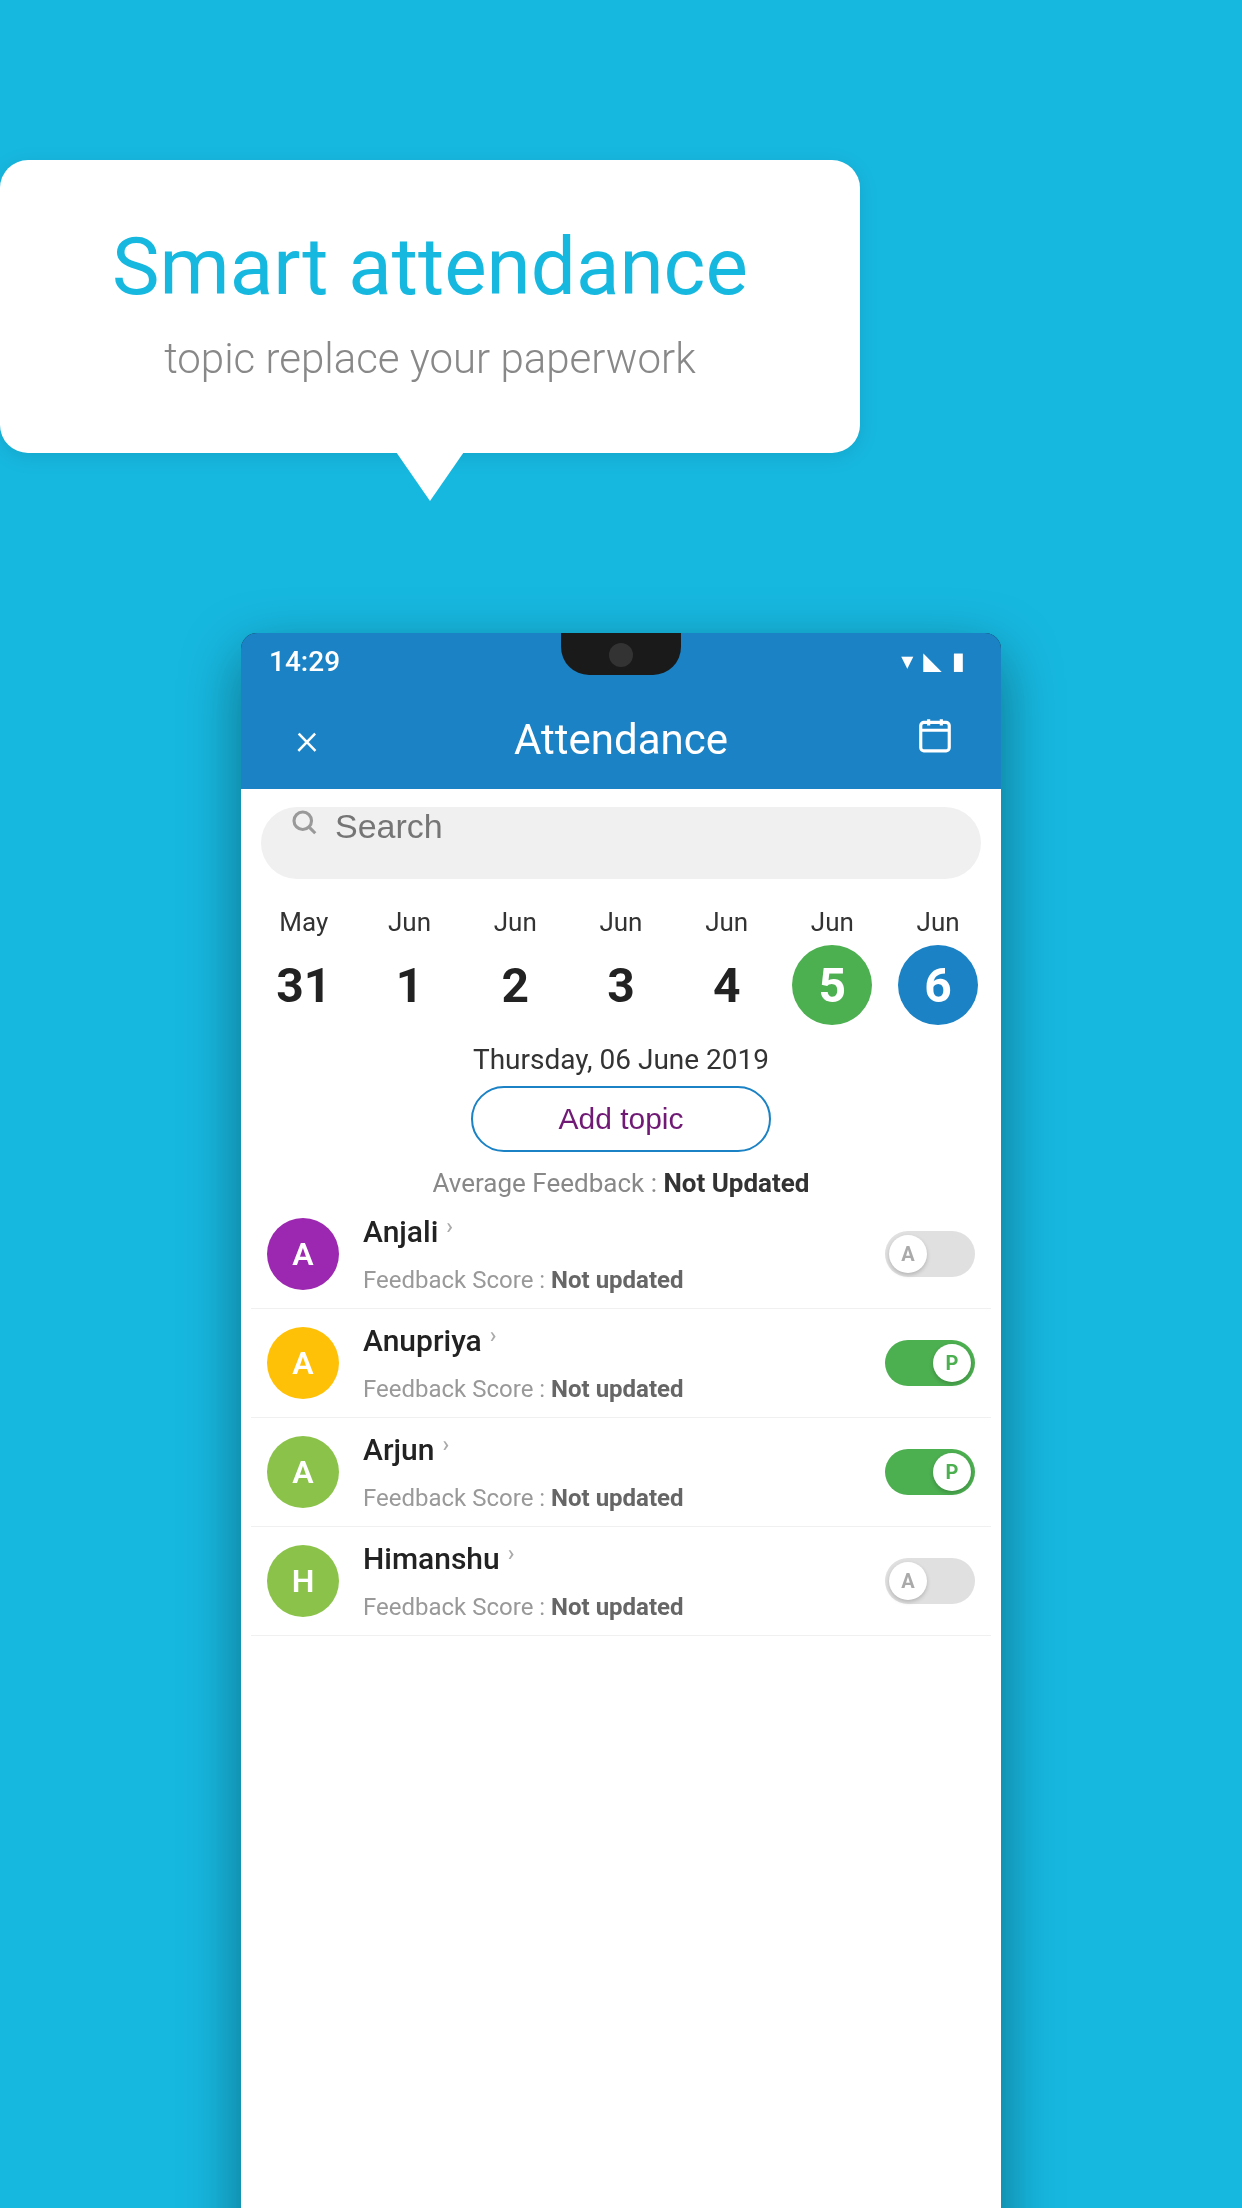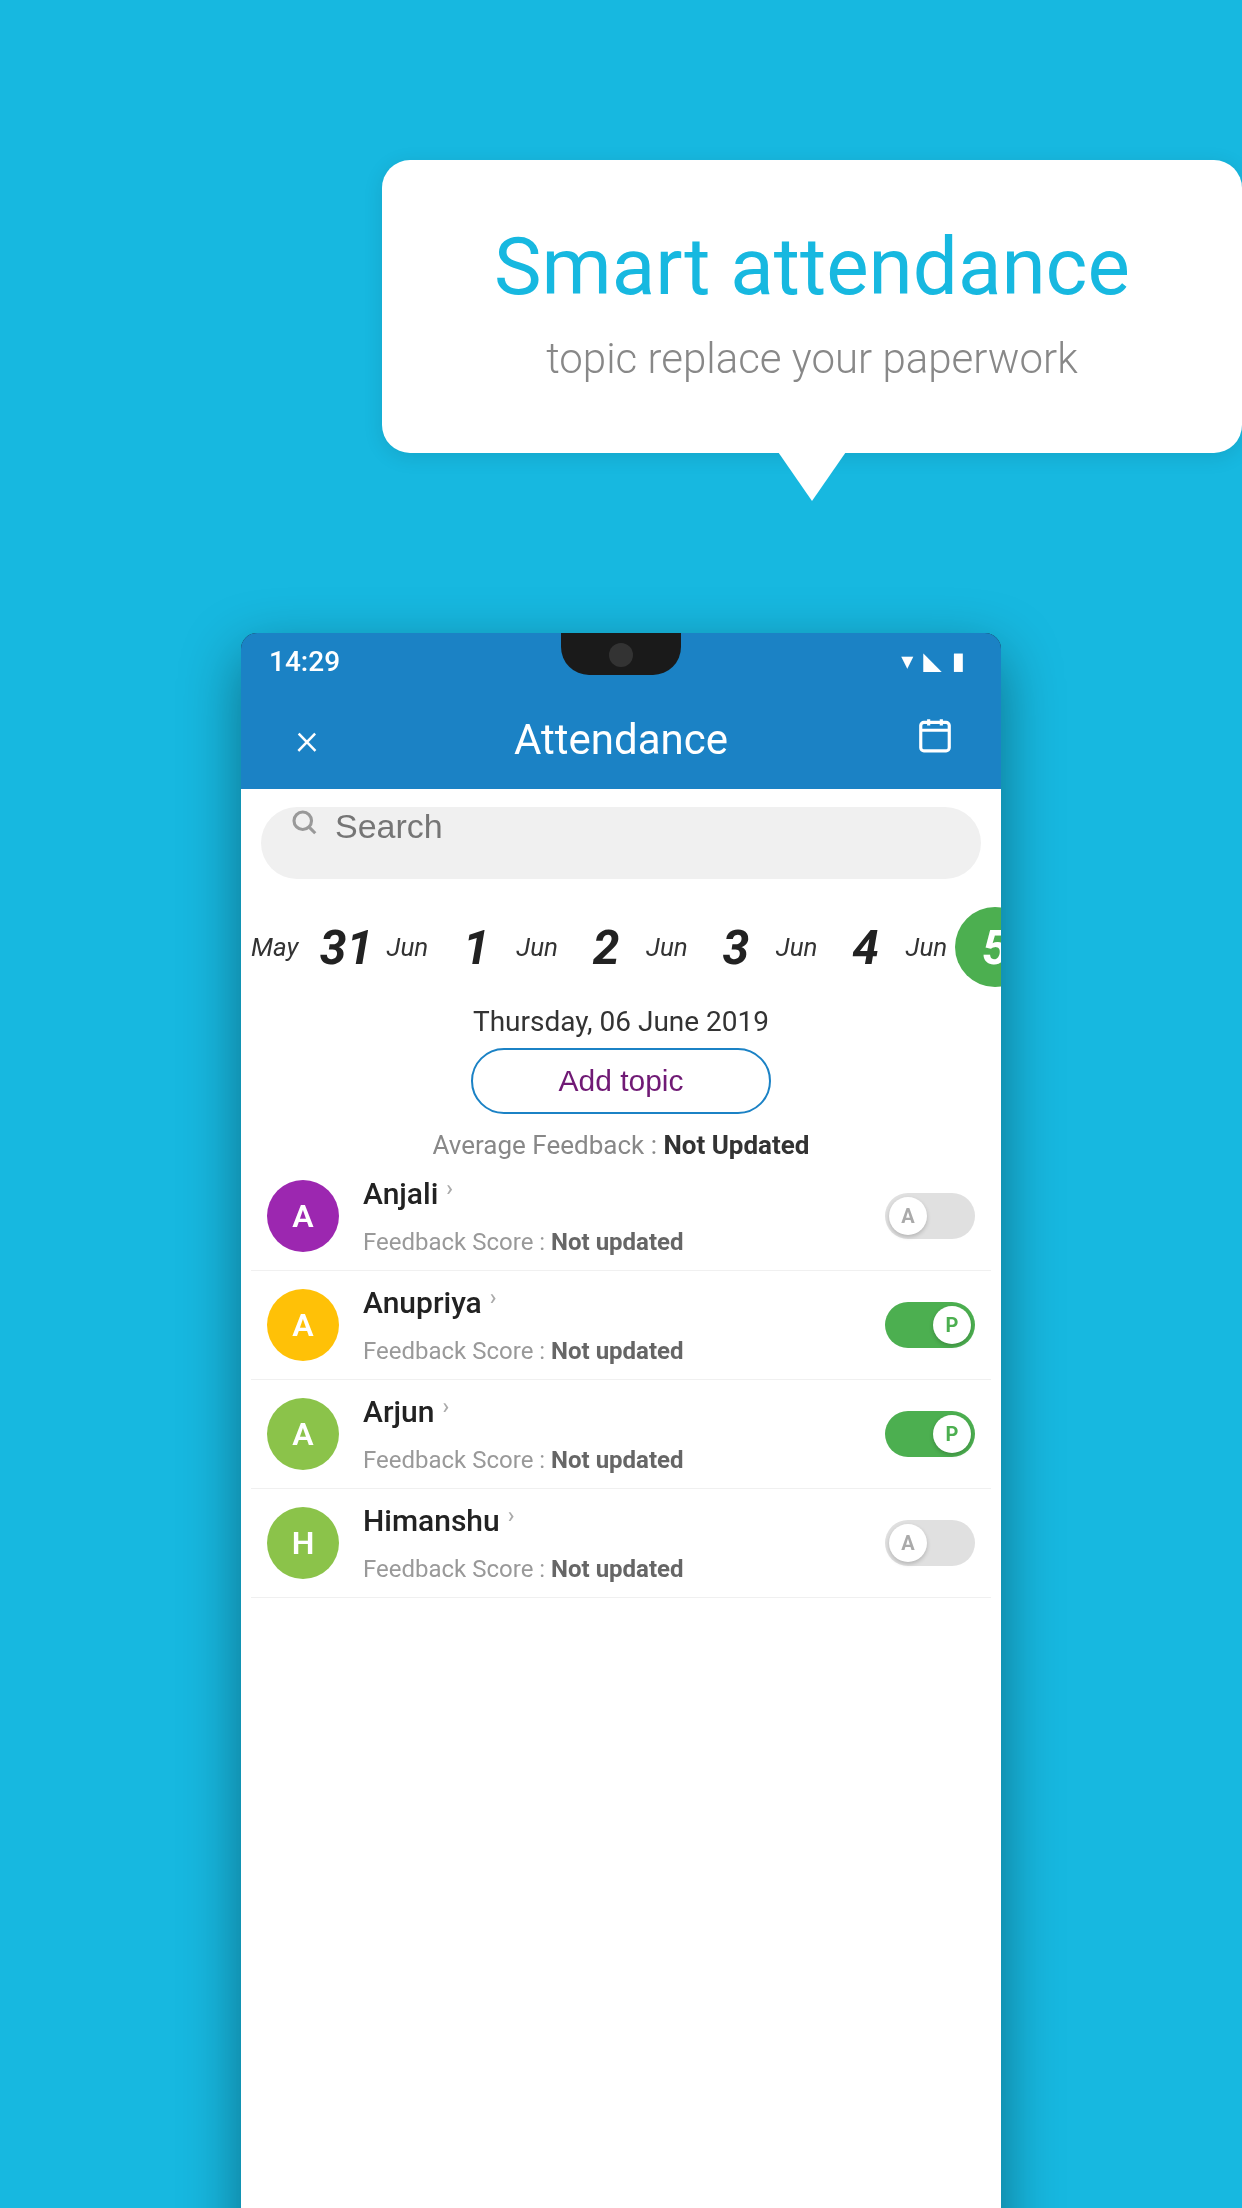--- a/index.html
+++ b/index.html
@@ -8,21 +8,21 @@
       height: 2208px;
       background-color: #17B8E0;
       font-family: 'Roboto', Arial, sans-serif;
       overflow: hidden;
       position: relative;
     }
 
     
     .hero-section {
       display: flex;
-      justify-content: flex-end;
+      justify-content: flex-start;
       align-items: center;
       padding-top: 160px;
       padding-bottom: 60px;
     }
 
     .speech-bubble {
       background: white;
       border-radius: 28px;
       padding: 60px 80px 70px;
       width: 860px;
@@ -199,24 +199,23 @@
     .date-strip {
       display: flex;
       justify-content: space-around;
       align-items: center;
       padding: 10px 10px 0;
       border-bottom: none;
     }
 
     .date-col {
       display: flex;
-      flex-direction: row;
+      flex-direction: column;
       align-items: center;
       gap: 8px;
-      font-style: italic;
     }
 
     .date-month {
       font-size: 26px;
       color: #333;
       font-weight: 400;
     }
 
     .date-num {
       font-size: 48px;

